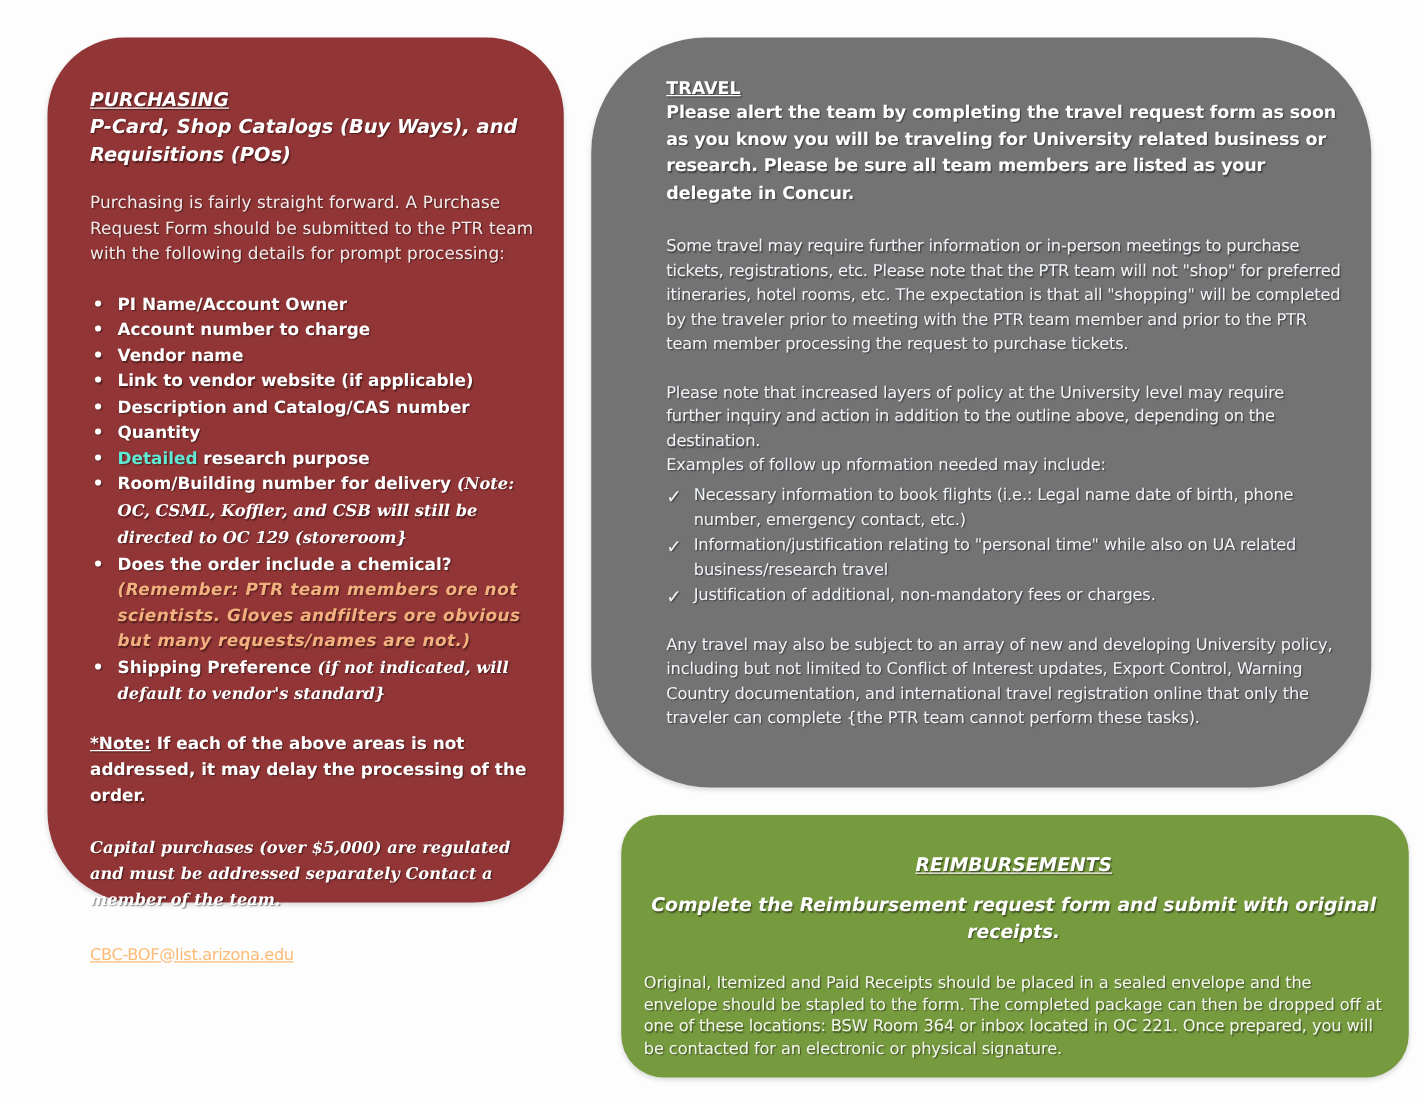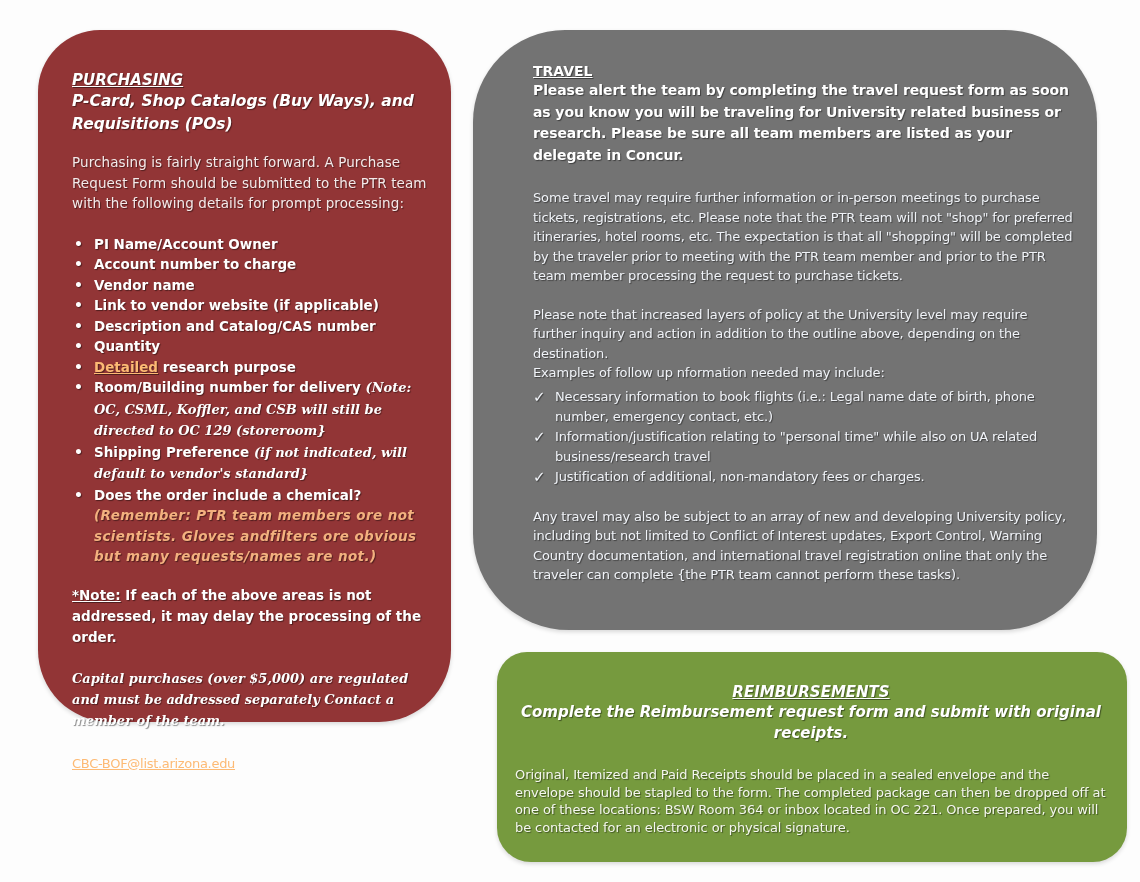--- a/index.html
+++ b/index.html
@@ -17,21 +17,21 @@
     padding: 40px 20px 0 34px;
   }
   .p-title { font-style: italic; font-weight: bold; font-size: 15px; text-decoration: underline; line-height: 20px; margin: 0; }
   .p-sub { font-style: italic; font-weight: bold; font-size: 15.5px; line-height: 23px; margin: 0 0 16px 0; }
   .p-intro { font-size: 13.5px; line-height: 20.5px; margin: 0 0 20px 0; color: #f4eaea; letter-spacing: 0.1px; }
   .p-list { list-style: none; padding: 0; margin: 0 0 18px 0; }
   .p-list li { position: relative; padding-left: 22px; font-size: 13.5px; font-weight: bold; line-height: 20.5px; }
   .p-list li::before { content: "•"; position: absolute; left: 2px; top: 0; font-size: 14px; }
   .serif-it { font-family: "DejaVu Serif", serif; font-style: italic; font-weight: bold; font-size: 13px; }
   .orange { color: #f3b17f; font-style: italic; font-weight: bold; font-size: 13.5px; letter-spacing: 0.4px; }
-  .detailed { color: #fdba74; text-decoration: underline; }
+  .detailed { color: #5eead4; }
   .p-note { font-size: 13.5px; font-weight: bold; line-height: 21px; margin: 0 0 20px 0; }
   .p-note .note-label { text-decoration: underline; }
   .p-capital { font-family: "DejaVu Serif", serif; font-style: italic; font-weight: bold; font-size: 13px; line-height: 21px; margin: 0 0 22px 0; }
   .p-email { color: #fdba74; text-decoration: underline; font-size: 13px; text-shadow: none; letter-spacing: -0.3px; }
 
   
   #travel {
     left: 473px; top: 30px; width: 624px; height: 600px;
     background: #737373; border-radius: 92px 92px 96px 96px;
     padding: 32px 24px 0 60px;
@@ -44,41 +44,41 @@
   .t-checks li { position: relative; padding-left: 22px; font-size: 13px; line-height: 20px; color: #f0f3f8; letter-spacing: -0.15px; }
   .t-checks li .chk { position: absolute; left: 0; top: 0; font-size: 15px; }
 
   
   #reimb {
     left: 497px; top: 652px; width: 630px; height: 210px;
     background: #769a3e; border-radius: 30px 30px 34px 34px;
     padding: 30px 20px 0 18px;
   }
   .r-title { text-align: center; font-size: 15px; font-style: italic; font-weight: bold; text-decoration: underline; line-height: 20px; margin: 0; }
-  .r-lead { text-align: center; font-size: 15px; font-style: italic; font-weight: bold; line-height: 21px; margin: 0 0 22px 0; }
+  .r-lead { text-align: center; font-size: 15px; font-style: italic; font-weight: bold; line-height: 21px; margin: 12px 0 22px 0; }
   .r-body { font-size: 13px; line-height: 17.5px; color: #f4f7ee; margin: 0; letter-spacing: -0.1px; }
 </style>
 </head>
 <body>
 
 <section id="purchasing" class="panel shadowtxt">
   <h2 class="p-title">PURCHASING</h2>
   <h3 class="p-sub">P-Card, Shop Catalogs (Buy Ways), and Requisitions (POs)</h3>
   <p class="p-intro">Purchasing is fairly straight forward. A Purchase Request Form should be submitted to the PTR team with the following details for prompt processing:</p>
   <ul class="p-list">
     <li><span>PI Name/Account Owner</span></li>
     <li><span>Account number to charge</span></li>
     <li><span>Vendor name</span></li>
     <li><span>Link to vendor website (if applicable)</span></li>
     <li><span>Description and Catalog/CAS number</span></li>
     <li><span>Quantity</span></li>
     <li><span class="detailed">Detailed</span><span> research purpose</span></li>
     <li><span>Room/Building number for delivery </span><span class="serif-it">(Note: OC, CSML, Koffler, and CSB will still be directed to OC 129 (storeroom}</span></li>
+    <li><span>Does the order include a chemical?</span><br><span class="orange">(Remember: PTR team members ore not scientists. Gloves andfilters ore obvious but many requests/names are not.)</span></li>
     <li><span>Shipping Preference </span><span class="serif-it">(if not indicated, will default to vendor's standard}</span></li>
-    <li><span>Does the order include a chemical?</span><br><span class="orange">(Remember: PTR team members ore not scientists. Gloves andfilters ore obvious but many requests/names are not.)</span></li>
   </ul>
   <p class="p-note"><span class="note-label">*Note:</span><span> If each of the above areas is not addressed, it may delay the processing of the order.</span></p>
   <p class="p-capital">Capital purchases (over $5,000) are regulated and must be addressed separately Contact a member of the team.</p>
   <a class="p-email">CBC-BOF@list.arizona.edu</a>
 </section>
 
 <section id="travel" class="panel shadowtxt">
   <h2 class="t-title">TRAVEL</h2>
   <p class="t-lead">Please alert the team by completing the travel request form as soon as you know you will be traveling for University related business or research. Please be sure all team members are listed as your delegate in Concur.</p>
   <p class="t-para">Some travel may require further information or in-person meetings to purchase tickets, registrations, etc. Please note that the PTR team will not "shop" for preferred itineraries, hotel rooms, etc. The expectation is that all "shopping" will be completed by the traveler prior to meeting with the PTR team member and prior to the PTR team member processing the request to purchase tickets.</p>

